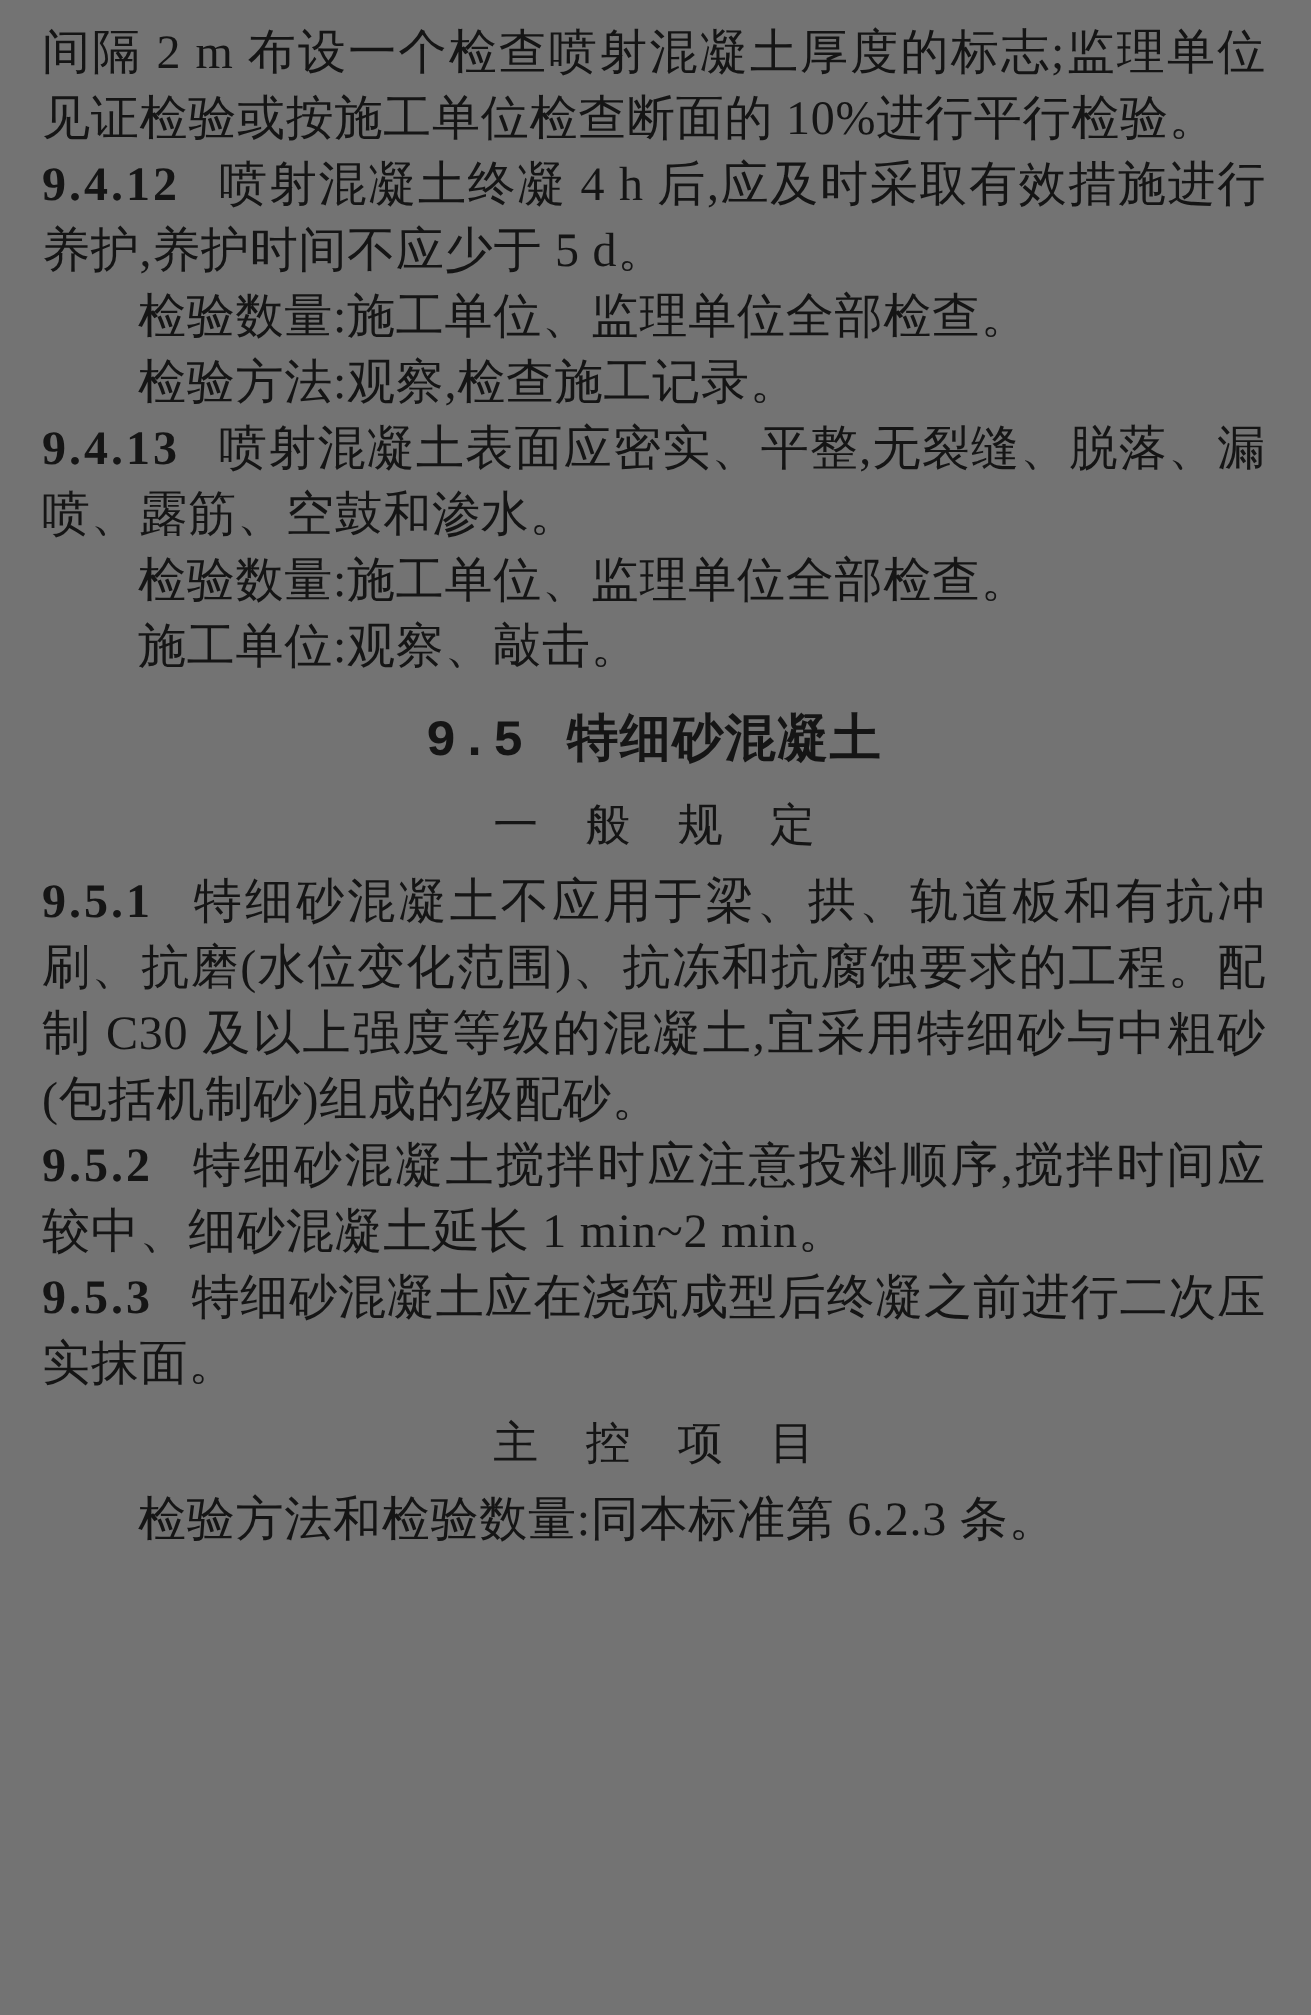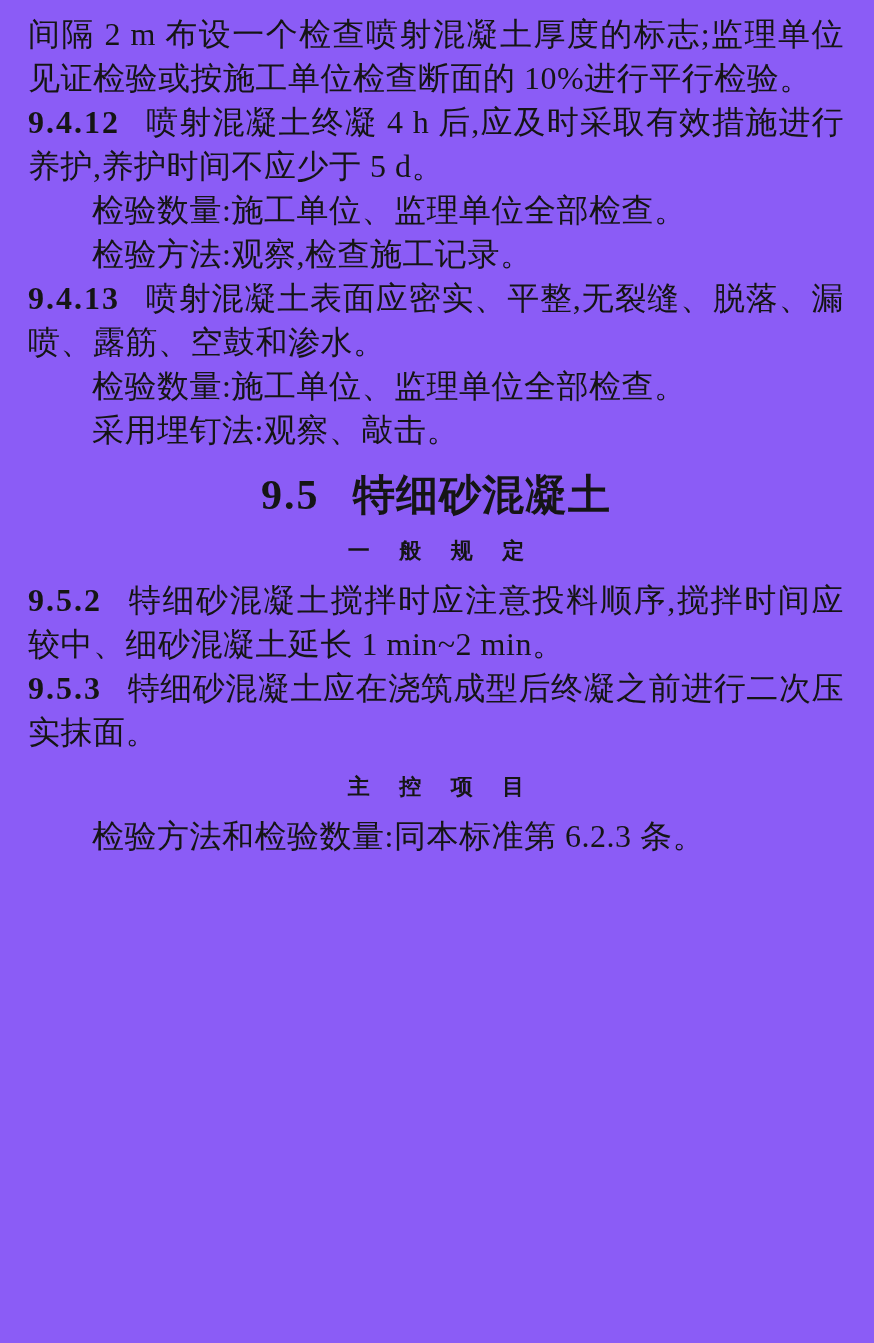--- a/index.html
+++ b/index.html
@@ -4,21 +4,21 @@
 <style>
   html, body {
     margin: 0;
     padding: 0;
     background: #ffffff;
   }
   .page {
     position: relative;
     width: 874px;
     height: 1343px;
-    background: #8b5cf6;
+    background: #737373;
     color: #151515;
     font-family: "Liberation Serif", "DejaVu Serif", serif;
     overflow: hidden;
     box-sizing: border-box;
     padding: 12px 30px 0 28px;
   }
   p.body {
     margin: 0;
     font-size: 32px;
     line-height: 44px;
@@ -30,35 +30,36 @@
   }
   .clause-num {
     font-weight: bold;
     letter-spacing: 2px;
     padding-right: 0.8em;
     white-space: nowrap;
   }
   h2.section-heading {
     margin: 20px 0 8px 0;
     text-align: center;
-    font-size: 42px;
+    font-size: 34px;
     line-height: 46px;
     font-weight: bold;
     letter-spacing: 1px;
+    font-family: Liberation Mono, monospace;
   }
   h2.section-heading .section-num {
     padding-right: 0.8em;
     letter-spacing: 2px;
   }
   h3.group-heading {
     margin: 12px 0 6px 0;
     text-align: center;
-    font-size: 22px;
+    font-size: 30px;
     line-height: 42px;
-    font-weight: 700;
+    font-weight: 400;
     letter-spacing: 12px;
     text-indent: 12px; 
   }
 </style>
 </head>
 <body>
 
 <div class="page">
 
   <p class="body">间隔 2 m 布设一个检查喷射混凝土厚度的标志;监理单位见证检验或按施工单位检查断面的 10%进行平行检验。</p>
@@ -71,28 +72,31 @@
   <p class="body indent">检验数量:施工单位、监理单位全部检查。</p>
 
   <p class="body indent">检验方法:观察,检查施工记录。</p>
 
   <p class="body">
     <span class="clause-num">9.4.13</span><span>喷射混凝土表面应密实、平整,无裂缝、脱落、漏喷、露筋、空鼓和渗水。</span>
   </p>
 
   <p class="body indent">检验数量:施工单位、监理单位全部检查。</p>
 
-  <p class="body indent">采用埋钉法:观察、敲击。</p>
+  <p class="body indent">施工单位:观察、敲击。</p>
 
   <h2 class="section-heading">
     <span class="section-num">9.5</span><span>特细砂混凝土</span>
   </h2>
 
   <h3 class="group-heading">一 般 规 定</h3>
 
+  <p class="body">
+    <span class="clause-num">9.5.1</span><span>特细砂混凝土不应用于梁、拱、轨道板和有抗冲刷、抗磨(水位变化范围)、抗冻和抗腐蚀要求的工程。配制 C30 及以上强度等级的混凝土,宜采用特细砂与中粗砂(包括机制砂)组成的级配砂。</span>
+  </p>
 
   <p class="body">
     <span class="clause-num">9.5.2</span><span>特细砂混凝土搅拌时应注意投料顺序,搅拌时间应较中、细砂混凝土延长 1 min~2 min。</span>
   </p>
 
   <p class="body">
     <span class="clause-num">9.5.3</span><span>特细砂混凝土应在浇筑成型后终凝之前进行二次压实抹面。</span>
   </p>
 
   <h3 class="group-heading">主 控 项 目</h3>

